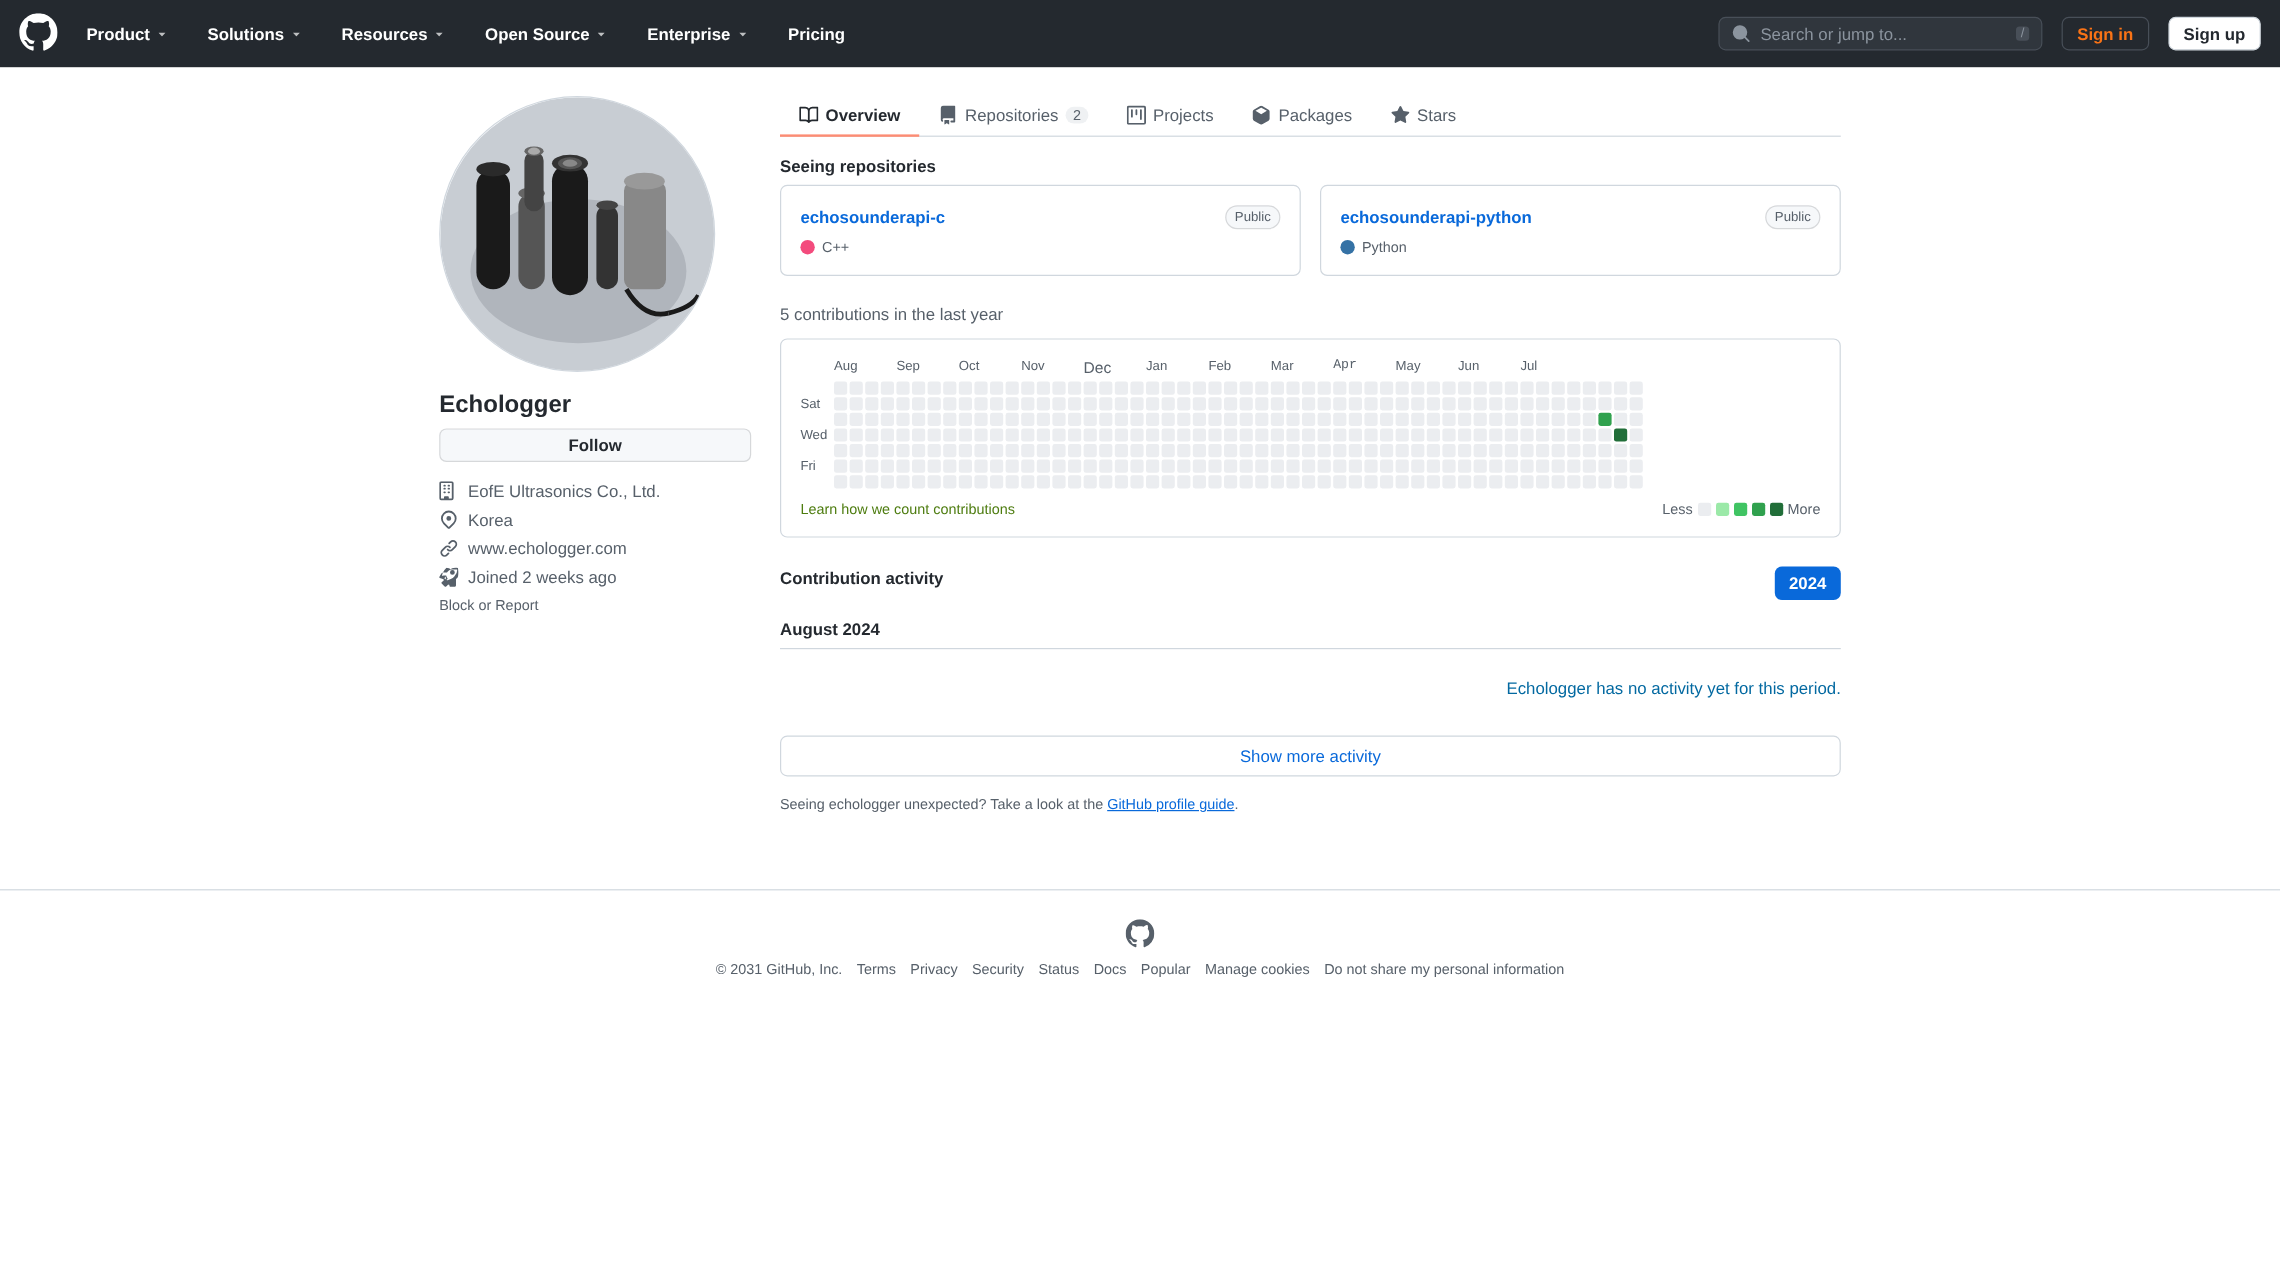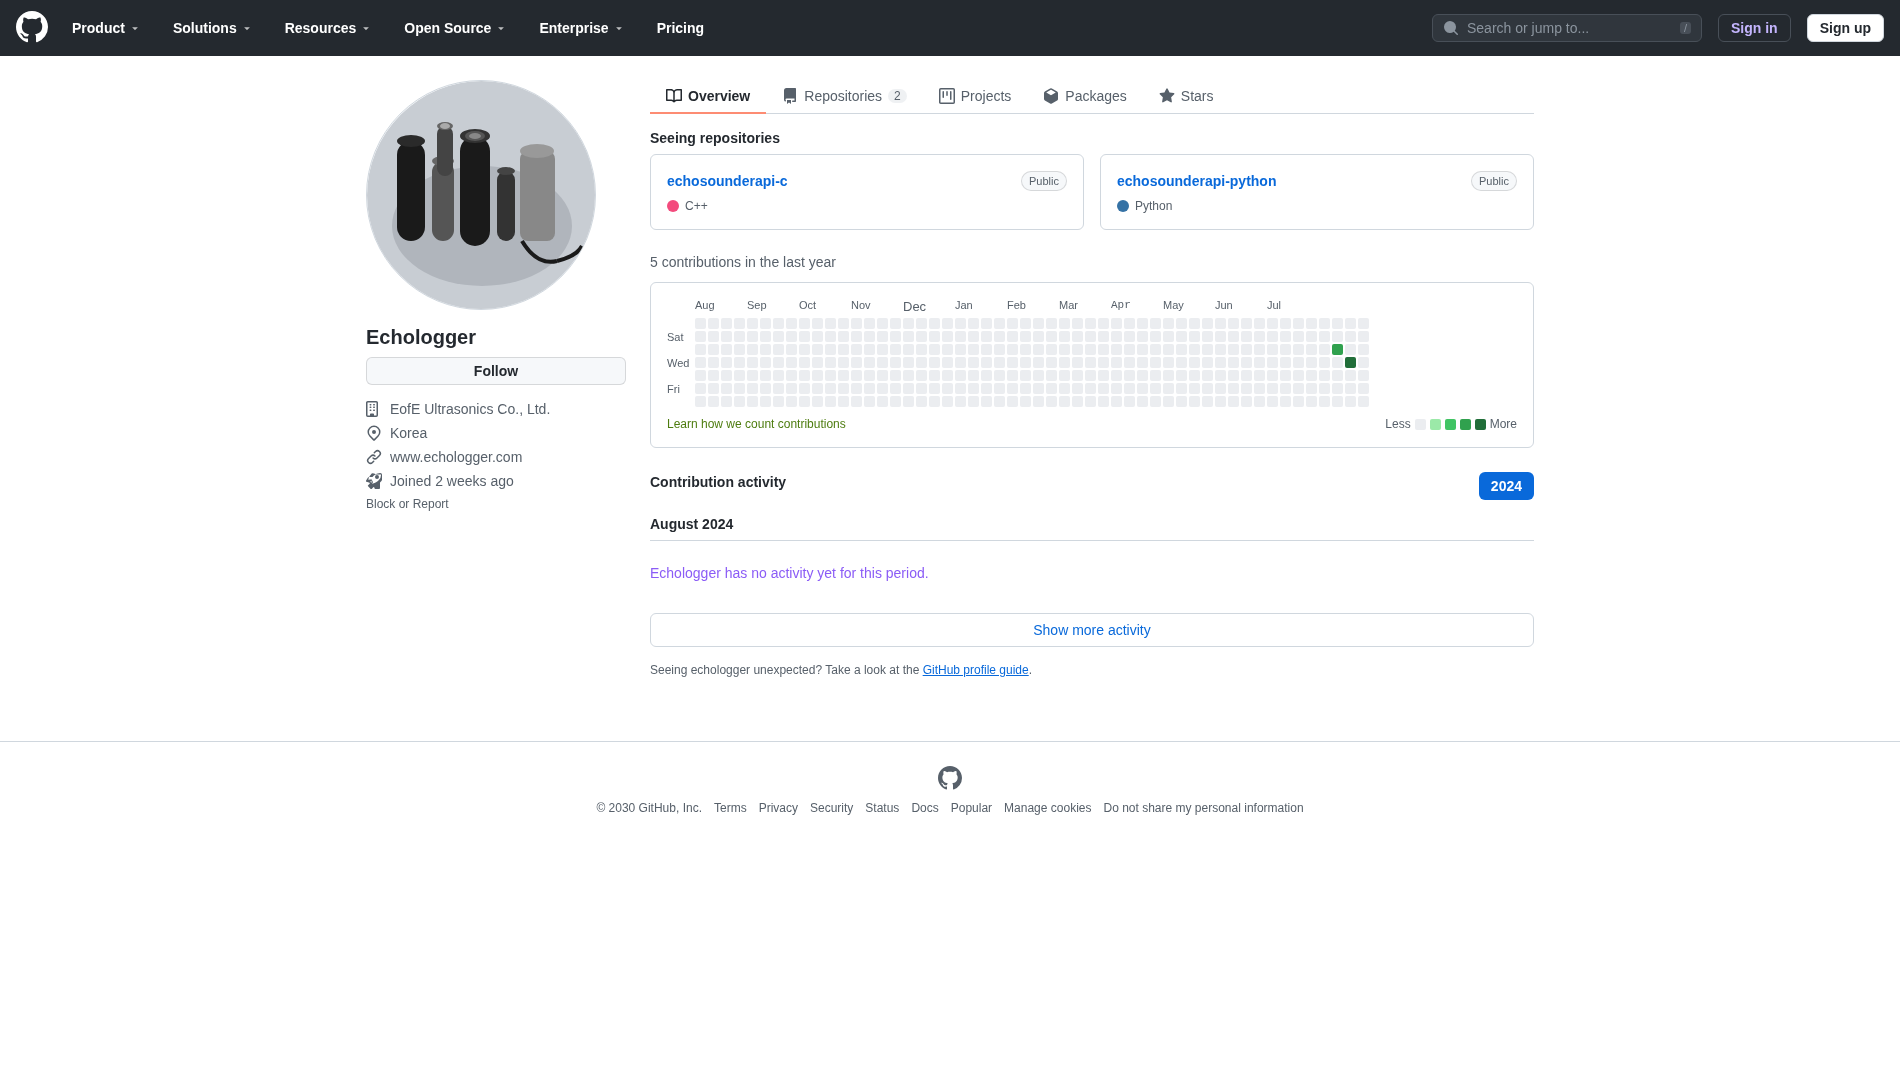--- a/index.html
+++ b/index.html
@@ -8,21 +8,21 @@
     
     .nav { background: #24292f; display: flex; align-items: center; padding: 0 16px; height: 56px; gap: 16px; }
     .nav-logo { color: #fff; flex-shrink: 0; }
     .nav-logo svg { width: 32px; height: 32px; fill: #fff; }
     .nav-item { color: #fff; font-size: 14px; font-weight: 600; cursor: pointer; display: flex; align-items: center; gap: 4px; padding: 4px 8px; border-radius: 6px; }
     .nav-item svg { width: 12px; height: 12px; fill: #fff; opacity: 0.7; }
     .nav-spacer { flex: 1; }
     .nav-search { background: #30363d; border: 1px solid #484f58; border-radius: 6px; display: flex; align-items: center; padding: 5px 10px; gap: 8px; color: #8b949e; font-size: 14px; width: 270px; cursor: text; }
     .nav-search-slash { background: #484f58; border-radius: 3px; padding: 0 4px; font-size: 11px; color: #8b949e; }
     .nav-btn { border-radius: 6px; padding: 5px 12px; font-size: 14px; font-weight: 600; cursor: pointer; border: 1px solid; }
-    .nav-signin { background: transparent; border-color: #484f58; color: #c4b5fd; }
+    .nav-signin { background: transparent; border-color: #484f58; color: #f97316; }
     .nav-signup { background: #fff; border-color: #d0d7de; color: #24292f; }
 
     
     .main { max-width: 1200px; margin: 0 auto; padding: 24px 16px; display: flex; gap: 24px; }
 
     
     .sidebar { width: 260px; flex-shrink: 0; }
     .avatar { width: 230px; height: 230px; border-radius: 50%; overflow: hidden; background: #f6f8fa; border: 1px solid #d0d7de; margin-bottom: 16px; }
     .profile-name { font-size: 20px; font-weight: 600; color: #24292f; margin-bottom: 8px; }
     .follow-btn { width: 100%; padding: 5px 16px; background: #f6f8fa; border: 1px solid rgba(31,35,40,0.15); border-radius: 6px; font-size: 14px; font-weight: 600; color: #24292f; cursor: pointer; margin-bottom: 16px; }
@@ -54,21 +54,21 @@
     .contributions-title { font-size: 14px; color: #57606a; margin-bottom: 12px; }
     .contrib-graph { border: 1px solid #d0d7de; border-radius: 6px; padding: 16px; margin-bottom: 24px; }
     .contrib-footer { display: flex; justify-content: space-between; align-items: center; margin-top: 8px; font-size: 12px; color: #57606a; }
     .legend { display: flex; align-items: center; gap: 4px; }
     .legend-cell { width: 11px; height: 11px; border-radius: 2px; }
 
     
     .activity-header { display: flex; justify-content: space-between; align-items: center; margin-bottom: 16px; }
     .year-btn { background: #0969da; color: #fff; border: none; border-radius: 6px; padding: 6px 12px; font-size: 14px; font-weight: 600; cursor: pointer; }
     .period-title { font-size: 14px; font-weight: 600; color: #24292f; margin-bottom: 4px; border-bottom: 1px solid #d0d7de; padding-bottom: 8px; margin-bottom: 8px; }
-    .no-activity { color: #8b5cf6; font-size: 14px; text-align: left; padding: 16px 0; }
+    .no-activity { color: #0369a1; font-size: 14px; text-align: right; padding: 16px 0; }
     .show-more-btn { width: 100%; padding: 8px; border: 1px solid #d0d7de; border-radius: 6px; background: #fff; color: #0969da; font-size: 14px; cursor: pointer; margin-top: 16px; }
     .profile-guide { font-size: 12px; color: #57606a; margin-top: 16px; }
     .profile-guide a { color: #0969da; }
 
     
     .footer { background: #fff; border-top: 1px solid #d0d7de; padding: 24px 16px; text-align: center; margin-top: 40px; }
     .footer-logo { display: inline-block; margin-bottom: 8px; }
     .footer-logo svg { width: 24px; height: 24px; fill: #57606a; }
     .footer-links { display: flex; flex-wrap: wrap; justify-content: center; gap: 12px; font-size: 12px; color: #57606a; }
     .footer-links a { color: #57606a; text-decoration: none; }
@@ -780,21 +780,21 @@
   </div>
 </div>
 
 <footer class="footer">
   <div class="footer-logo">
     <svg viewBox="0 0 16 16">
         <path d="M8 0C3.58 0 0 3.58 0 8c0 3.54 2.29 6.53 5.47 7.59.4.07.55-.17.55-.38 0-.19-.01-.82-.01-1.49-2.01.37-2.53-.49-2.69-.94-.09-.23-.48-.94-.82-1.13-.28-.15-.68-.52-.01-.53.63-.01 1.08.58 1.23.82.72 1.21 1.87.87 2.33.66.07-.52.28-.87.51-1.07-1.78-.2-3.64-.89-3.64-3.95 0-.87.31-1.59.82-2.15-.08-.2-.36-1.02.08-2.12 0 0 .67-.21 2.2.82.64-.18 1.32-.27 2-.27.68 0 1.36.09 2 .27 1.53-1.04 2.2-.82 2.2-.82.44 1.1.16 1.92.08 2.12.51.56.82 1.27.82 2.15 0 3.07-1.87 3.75-3.65 3.95.29.25.54.73.54 1.48 0 1.07-.01 1.93-.01 2.2 0 .21.15.46.55.38A8.013 8.013 0 0016 8c0-4.42-3.58-8-8-8z"></path>
       </svg>
   </div>
   <div class="footer-links">
-    <span>© 2030 GitHub, Inc.</span>
+    <span>© 2031 GitHub, Inc.</span>
     <a href="#">Terms</a>
     <a href="#">Privacy</a>
     <a href="#">Security</a>
     <a href="#">Status</a>
     <a href="#">Docs</a>
     <a href="#">Popular</a>
     <a href="#">Manage cookies</a>
     <a href="#">Do not share my personal information</a>
   </div>
 </footer>

